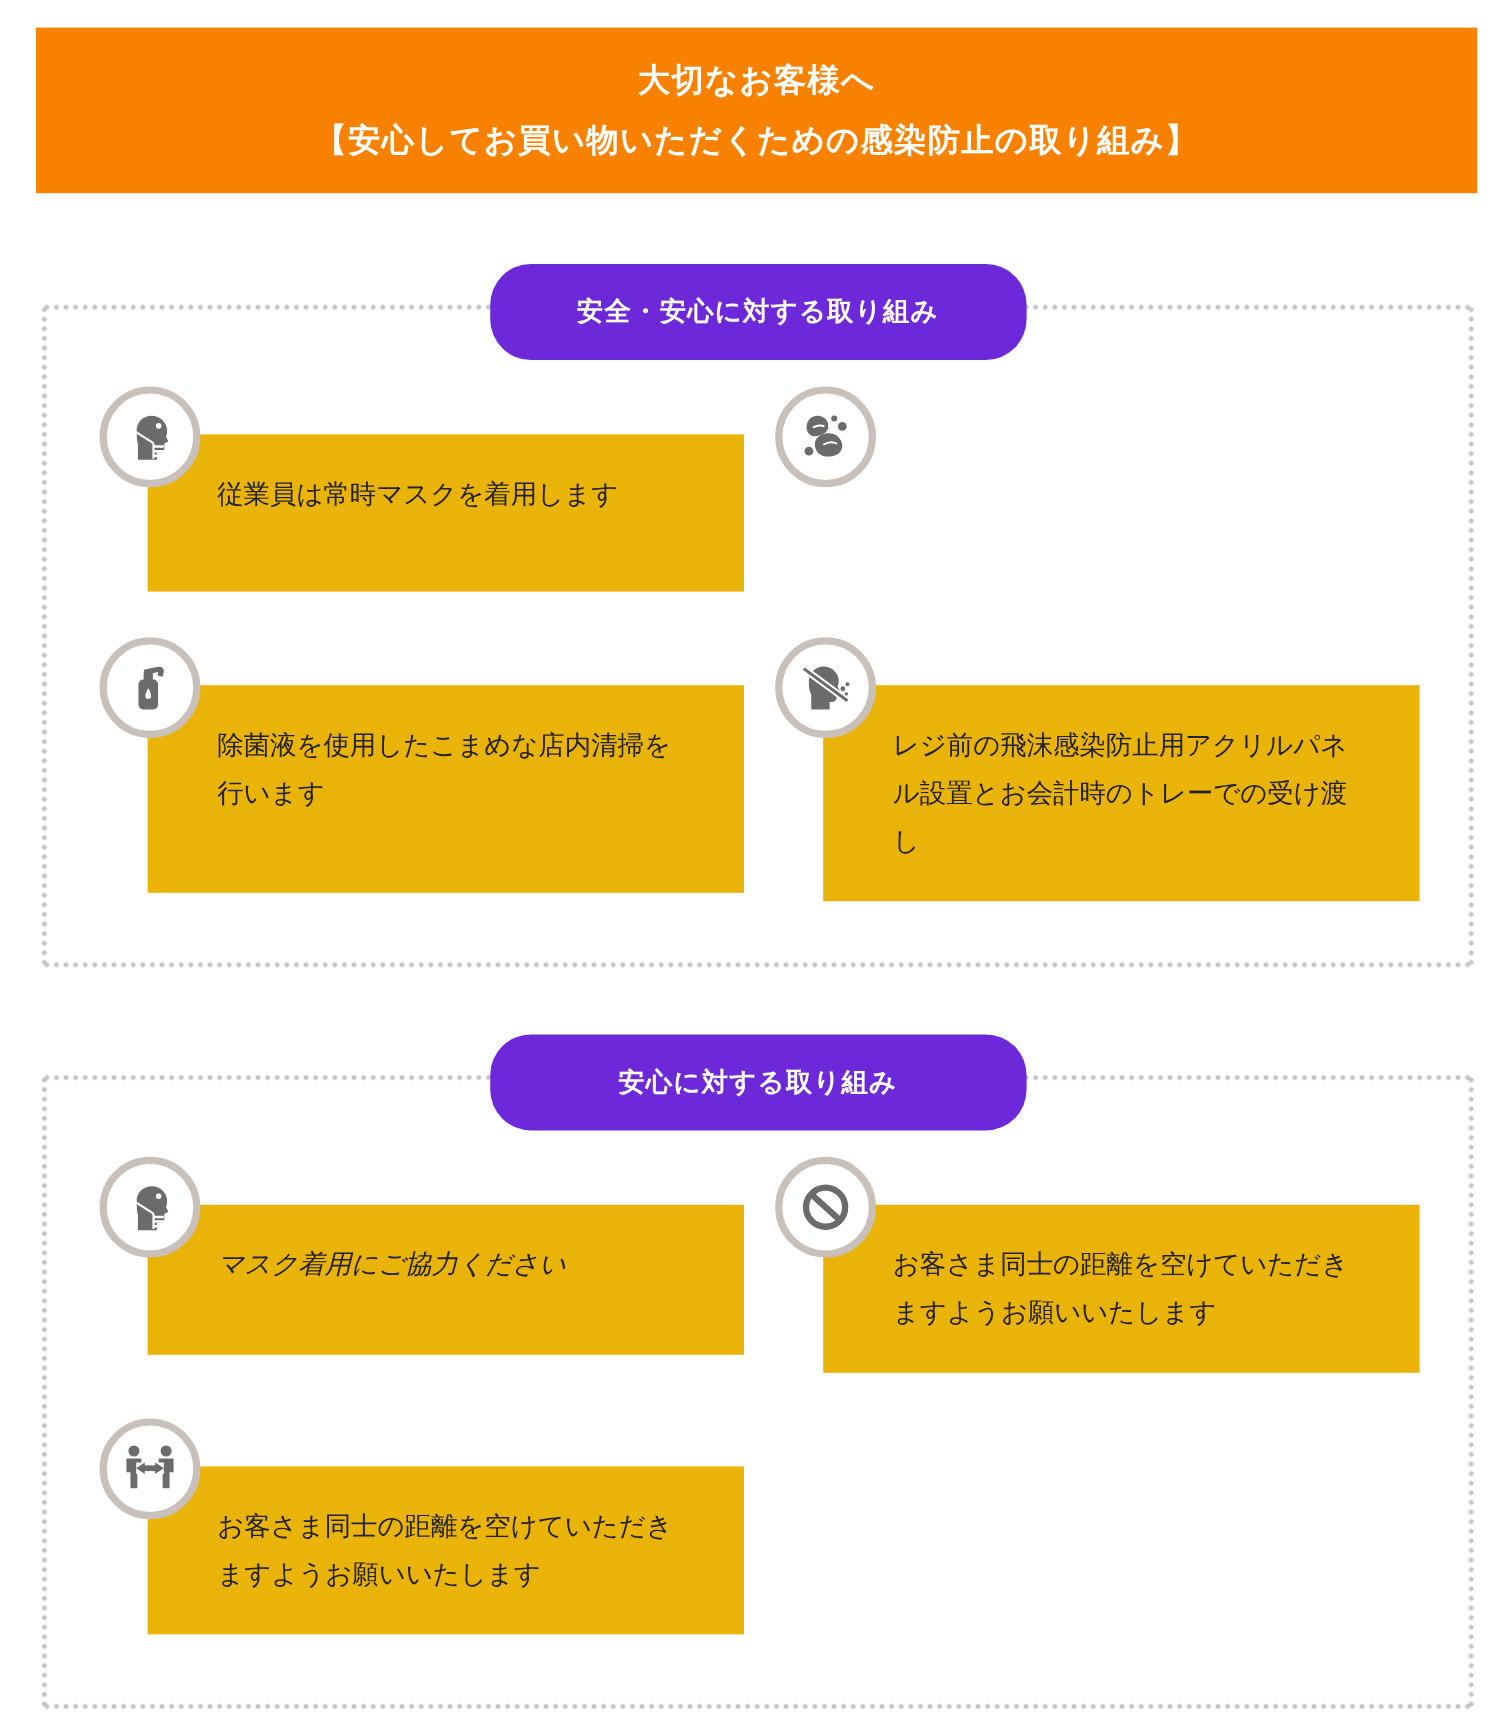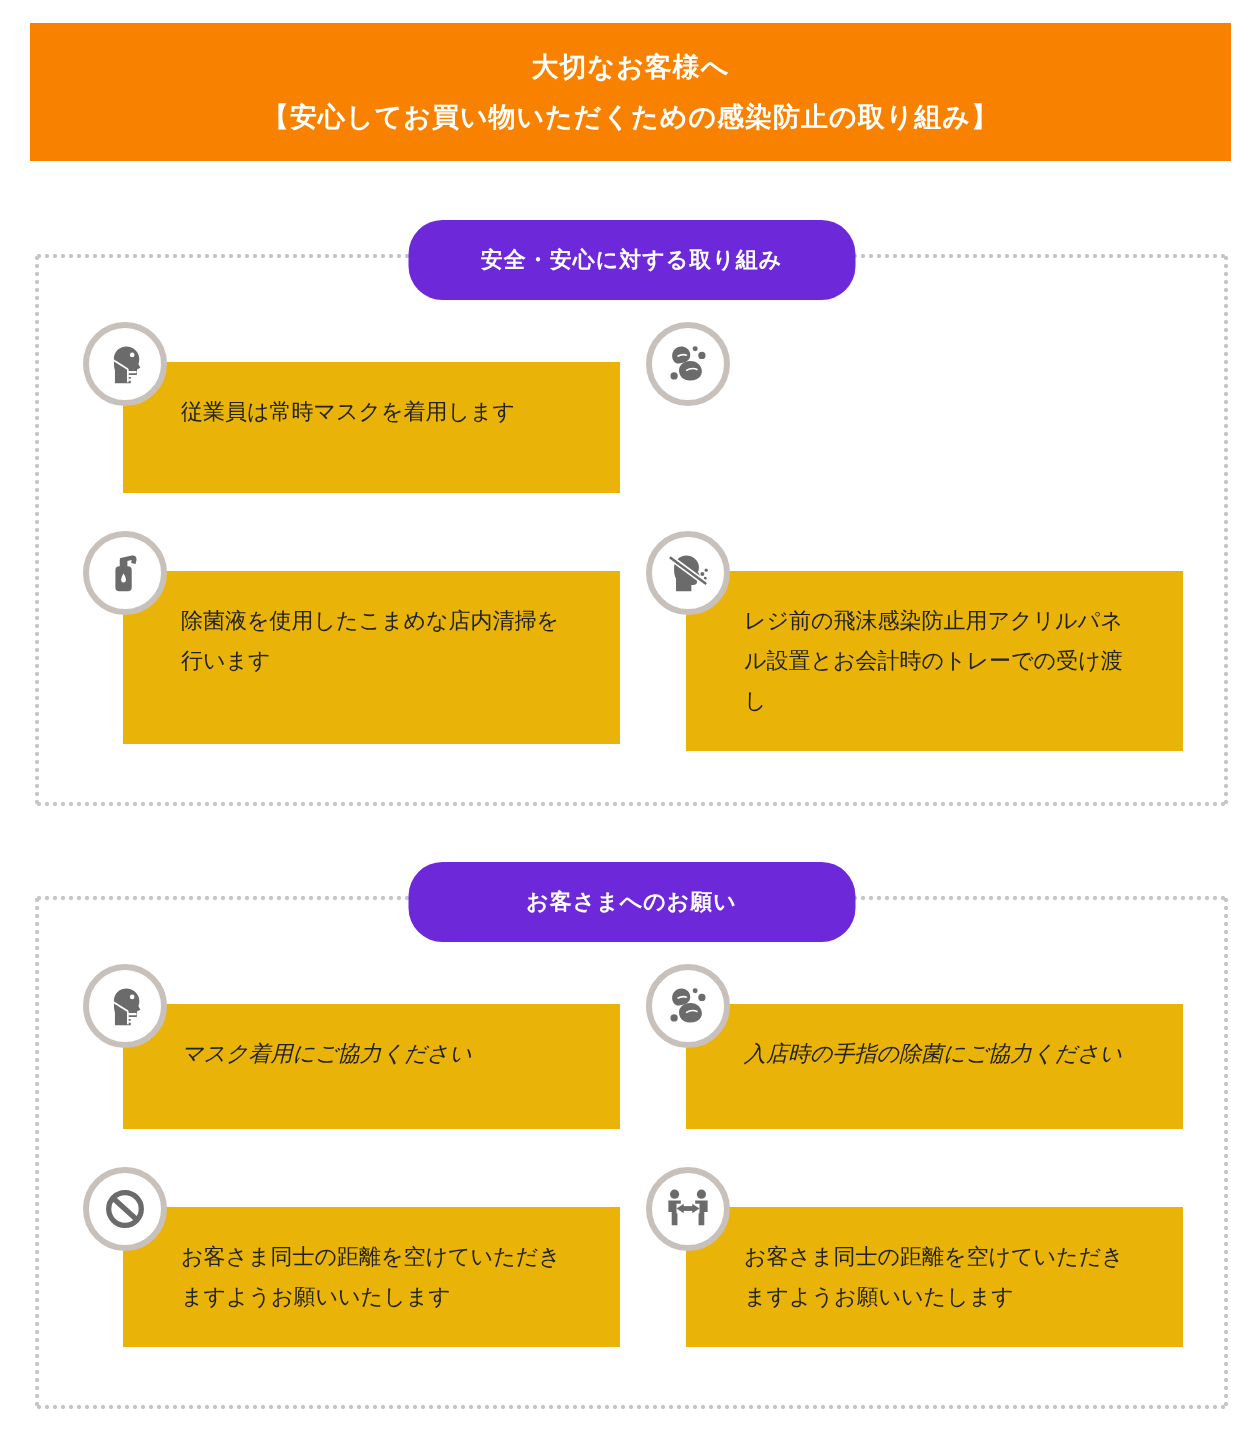--- a/index.html
+++ b/index.html
@@ -210,58 +210,40 @@
   </div>
 </section>
 
 <section class="panel panel-2">
   <div class="dot-edge de-t"></div>
   <div class="dot-edge de-b"></div>
   <div class="dot-edge de-l"></div>
   <div class="dot-edge de-r"></div>
 
   <div class="pill">
-    <span>お客さまへのお願い</span>
+    <span>安心に対する取り組み</span>
   </div>
 
   <div class="grid">
 
     <div class="item">
       <div class="circle">
         <svg width="46" height="46" viewBox="0 0 48 48">
           <path fill="#6b6b6b" d="M12.5 21 C11 9 22 3.5 30 6.5 C38 9.5 40.5 17.5 38 24 L40 28 L36.5 29.8 L36.5 34 C36.5 36.2 34.5 37.5 32.5 37.5 L30 37.5 L30 44 L13.5 44 L13.5 30.5 C12.5 27.5 12.5 24.5 12.5 21 Z"></path>
           <circle cx="31.5" cy="14.5" r="2.4" fill="#ffffff"></circle>
           <path d="M10.5 19 L27 29.5" stroke="#ffffff" stroke-width="1.8" fill="none"></path>
           <path d="M27 29.5 L27 43" stroke="#ffffff" stroke-width="1.8" fill="none"></path>
           <path d="M27.5 32.5 L36 32.5 M27.5 36.5 L36 36.5 M27.5 40.5 L34 40.5" stroke="#ffffff" stroke-width="2.2" fill="none"></path>
         </svg>
       </div>
       <div class="bubble mh125">
         <p>マスク着用にご協力ください</p>
       </div>
     </div>
 
-    <div class="item">
-      <div class="circle">
-        <svg width="46" height="46" viewBox="0 0 48 48">
-          <g fill="#6b6b6b">
-            <path d="M8 19 C5.5 11 12 4.5 19 6 C24.5 7.2 27.5 12 26 17 C25.3 19.4 23 21.4 20.5 22.3 C15.5 24.2 10.3 24.5 8 19 Z"></path>
-            <path d="M15.5 26.5 C19.5 20 30.5 19 35.5 24.5 C40.5 30 39 37 33 39.8 C26.5 42.6 18.8 41.3 16 36 C14.5 33 14 29.5 15.5 26.5 Z"></path>
-            <circle cx="31.5" cy="8" r="2.6"></circle>
-            <circle cx="38.5" cy="15" r="3.8"></circle>
-            <circle cx="9.5" cy="36.5" r="3.8"></circle>
-          </g>
-          <path d="M13 16 Q18 13 23 15" stroke="#ffffff" stroke-width="1.6" fill="none"></path>
-          <path d="M22 31 Q28 27 34 30" stroke="#ffffff" stroke-width="1.6" fill="none"></path>
-        </svg>
-      </div>
-      <div class="bubble mh125">
-        <p>入店時の手指の除菌にご協力ください</p>
-      </div>
-    </div>
 
     <div class="item">
       <div class="circle">
         <svg width="46" height="46" viewBox="0 0 48 48">
           <circle cx="24" cy="24" r="17" fill="none" stroke="#6b6b6b" stroke-width="5.5"></circle>
           <line x1="12.8" y1="13.8" x2="35.2" y2="34.2" stroke="#6b6b6b" stroke-width="5.5"></line>
         </svg>
       </div>
       <div class="bubble mh130">
         <p>お客さま同士の距離を空けていただきますようお願いいたします</p>

